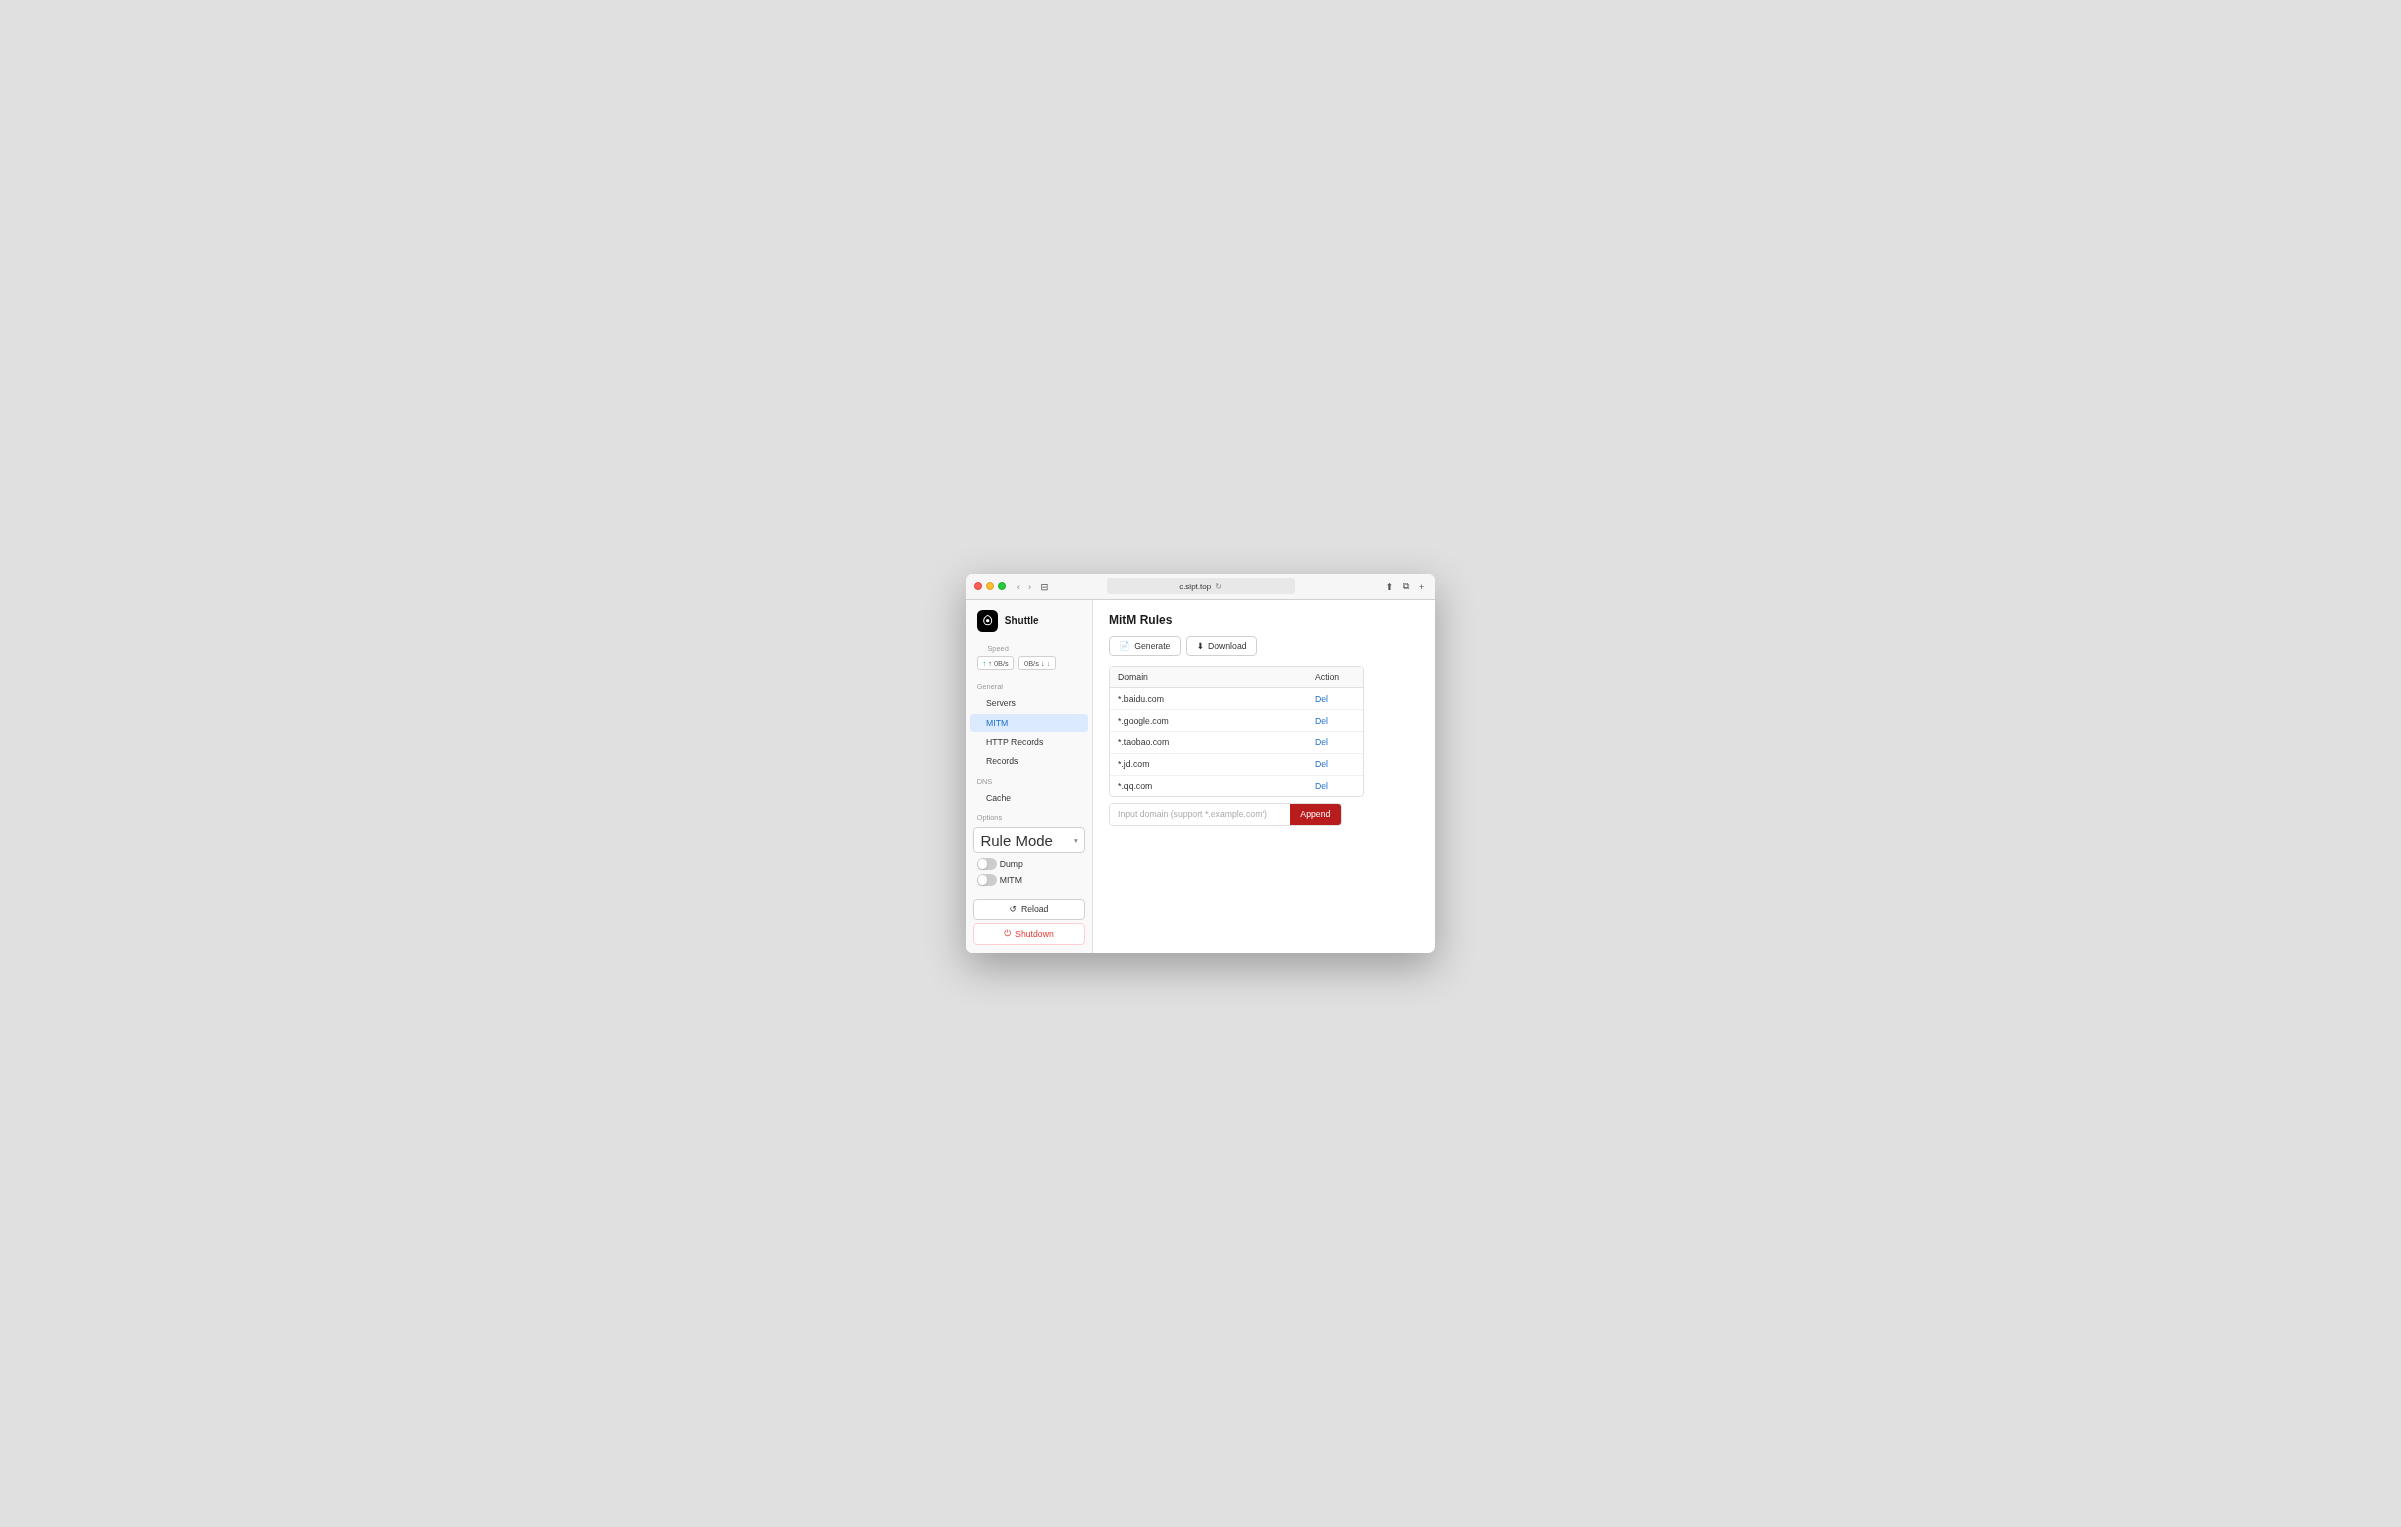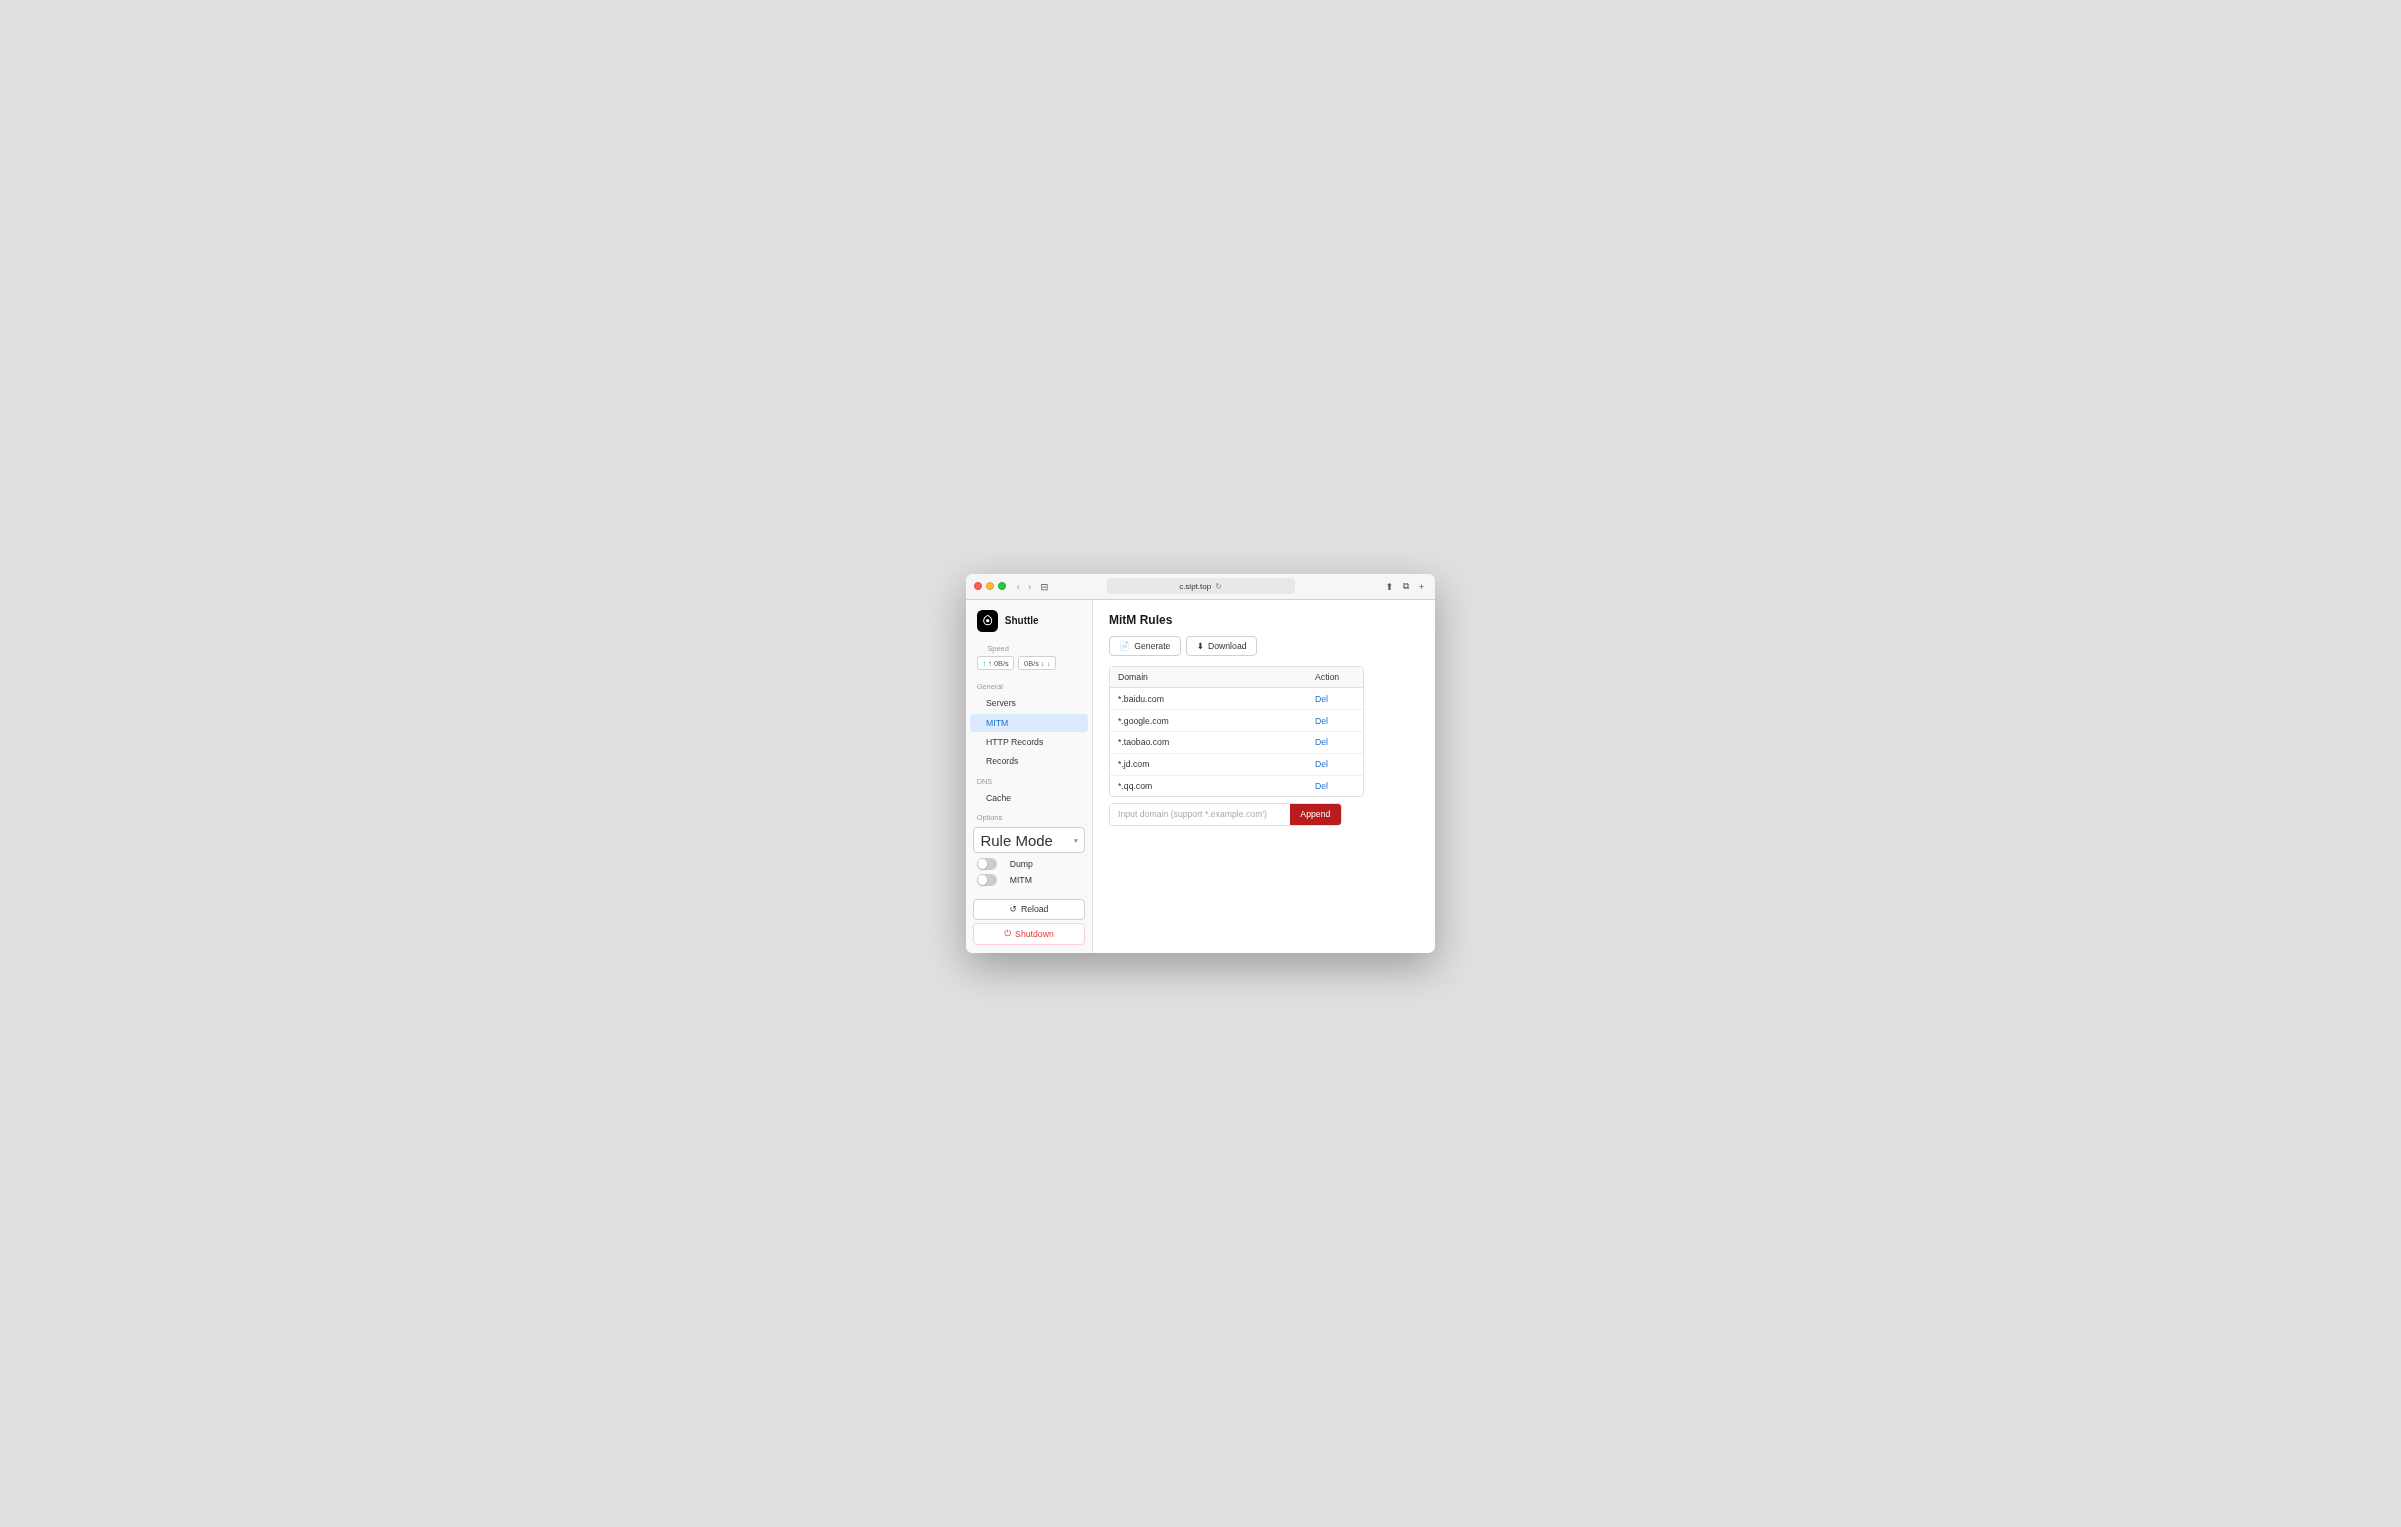--- a/index.html
+++ b/index.html
@@ -194,21 +194,21 @@
       font-size: 15px;
       color: #333;
     }
     .chevron-icon {
       color: #888;
       font-size: 7.4px;
     }
     .toggle-row {
       display: flex;
       align-items: center;
-      gap: 13px;
+      gap: 3px;
       padding: 2px 10.7px;
     }
     .toggle {
       width: 20px;
       height: 12px;
       background: #ccc;
       border-radius: 6px;
       position: relative;
       cursor: pointer;
     }

